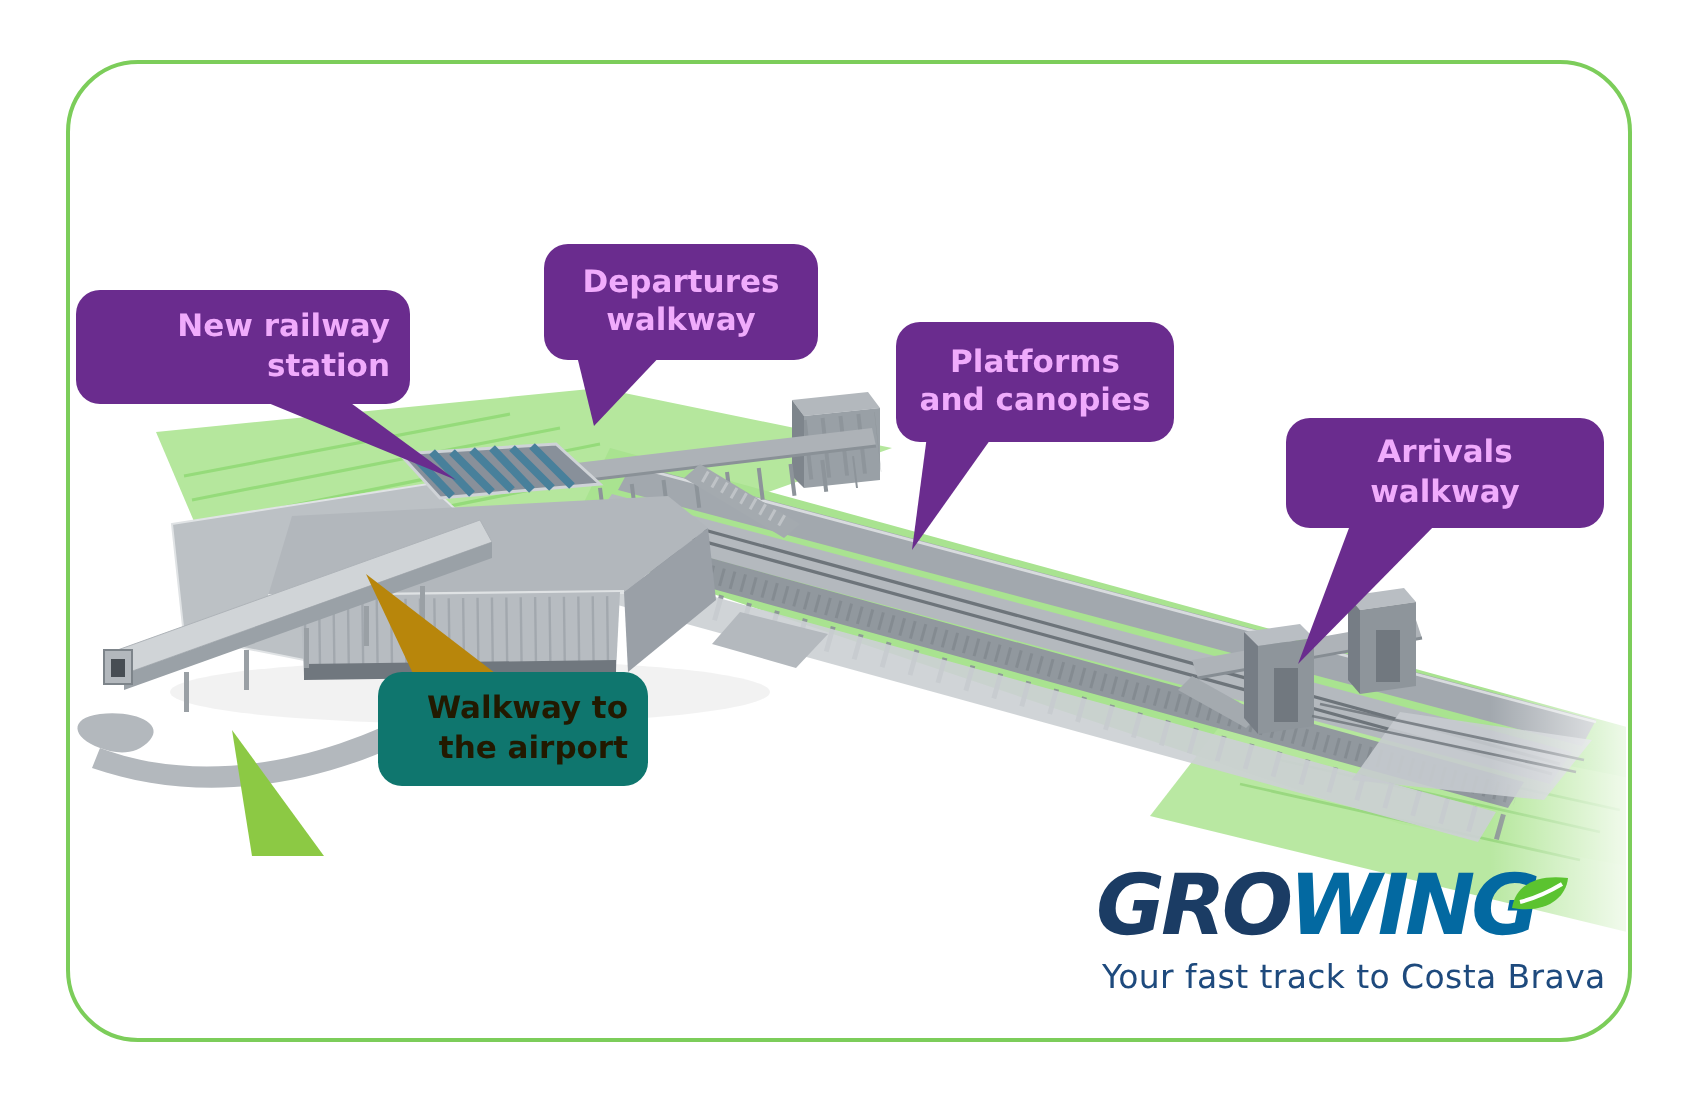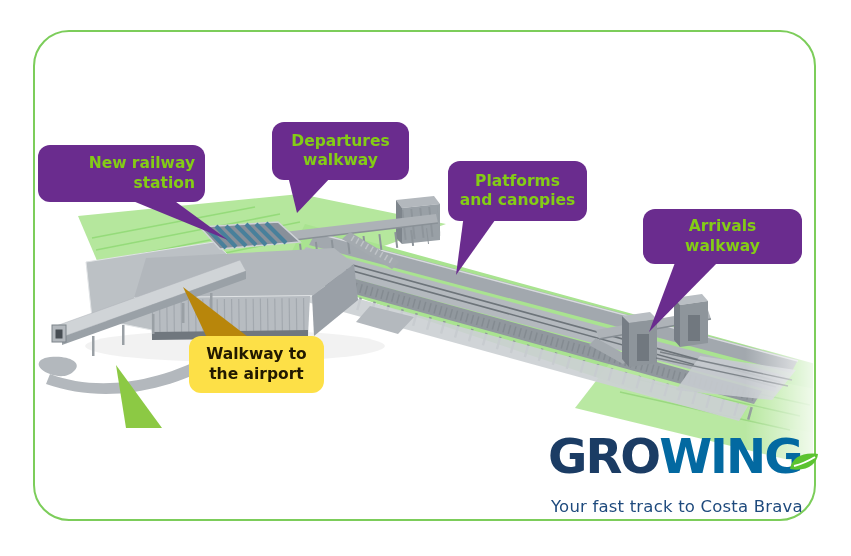--- a/index.html
+++ b/index.html
@@ -10,36 +10,36 @@
   .scene { position:absolute; left:0; top:0; z-index:1; }
   .frame {
     position:absolute; left:33px; top:30px; width:779px; height:487px;
     border:2px solid #7ccd5a; border-radius:36px; z-index:2; pointer-events:none;
   }
   .callout {
     position:absolute; z-index:3; display:flex; align-items:center; justify-content:center;
     text-align:center; font-weight:bold; border-radius:12px; line-height:1.24;
     padding:4px 10px; box-sizing:border-box;
   }
-  .callout.purple { background:#6a2c8e; color:#84cc16; }
-  .callout.gold   { background:#fde047; color:#221900; }
+  .callout.purple { background:#6a2c8e; color:#f0abfc; }
+  .callout.gold   { background:#0f766e; color:#221900;text-align:right; }
   .callout.green  { background:#8cc944; color:#101c04; border-radius:14px; }
   #c-new  { left:38px;  top:145px; width:167px; height:57px; font-size:15.5px;text-align:right; }
   #c-dep  { left:272px; top:122px; width:137px; height:58px; font-size:15.5px; }
   #c-plat { left:448px; top:161px; width:139px; height:60px; font-size:15.5px; }
   #c-arr  { left:643px; top:209px; width:159px; height:55px; font-size:15.5px; }
   #c-walk { left:189px; top:336px; width:135px; height:57px; font-size:15.5px; }
   #c-acc  { left:107px; top:423px; width:185px; height:29px; font-size:16px; padding:2px 10px; }
   .logo { position:absolute; left:548px; top:432px; z-index:3; }
-  .logo-word { display:flex; align-items:flex-end; font-size:48px; font-weight:bold;
-               letter-spacing:-2px; line-height:1; }
+  .logo-word { display:flex; align-items:center; font-size:42px; font-weight:bold;
+               letter-spacing:-2px; line-height:1;font-style:italic; }
   .logo-word .gro  { color:#1b3c64; }
   .logo-word .wing { color:#0369a1; }
   .leaf-svg { position:relative; top:-4px; margin-left:-13px; }
-  .tagline { margin-top:17px; margin-left:3px; font-size:16.5px; color:#1e4a7d; letter-spacing:0.2px; }
+  .tagline { margin-top:5px; margin-left:3px; font-size:16.5px; color:#1e4a7d; letter-spacing:0.2px; }
 </style>
 </head>
 <body>
 
 <div class="canvas">
 
   <svg class="scene" width="851" height="556" viewBox="0 0 851 556">
     <defs>
       <clipPath id="frameClip">
           <rect x="34" y="31" width="779" height="487" rx="34"></rect>

